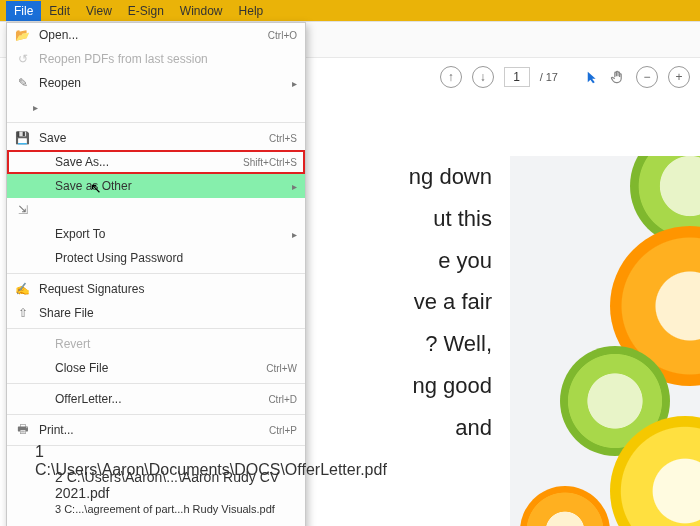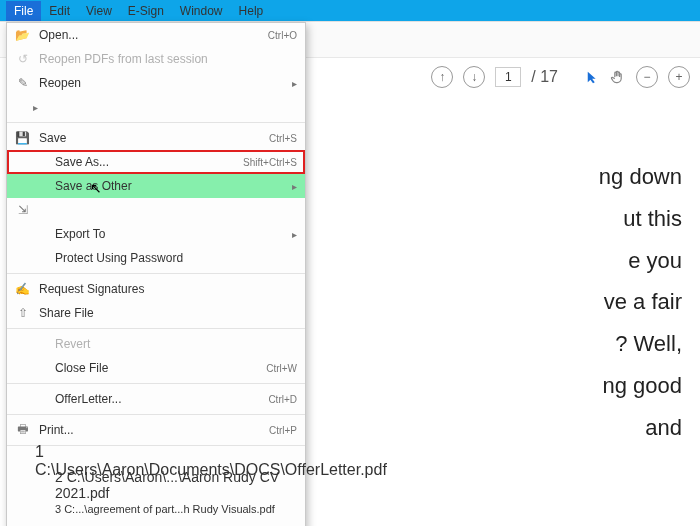--- a/index.html
+++ b/index.html
@@ -9,21 +9,21 @@
     color: #333;
     background: #fff;
     width: 700px;
     height: 526px;
     overflow: hidden;
     position: relative;
   }
   .menubar {
     display: flex;
     align-items: center;
-    background: #0ea5e9;
+    background: #eab308;
     height: 22px;
     border-bottom: 1px solid #e0e0e0;
     padding-left: 6px;
   }
   .menubar-item {
     padding: 3px 8px;
     font-size: 12px;
     cursor: default;
   }
   .menubar-item.active {
@@ -59,21 +59,21 @@
     font-size: 12px;
     color: #666;
   }
   .page-num {
     border: 1px solid #ccc;
     padding: 2px 6px;
     font-size: 12px;
     width: 26px;
     text-align: center;
   }
-  .page-total { font-size: 16px; color: #555; }
+  .page-total { font-size: 11px; color: #555; }
   .arrow-icon { width:14px; height:14px; fill:#1a6fd8; }
   .hand-icon { width:16px; height:16px; fill:none; stroke:#888; stroke-width:1.5; }
 
   
   .dropdown {
     position: absolute;
     top: 22px;
     left: 6px;
     width: 300px;
     background: #fdfdfd;
@@ -132,21 +132,20 @@
   }
 
   
   .doc-area {
     position: absolute;
     top: 96px;
     left: 310px;
     right: 0;
     bottom: 0;
     display: flex;
-    flex-direction: column;
   }
   .doc-text {
     flex: 1;
     font-size: 22px;
     line-height: 1.9;
     color: #222;
     text-align: right;
     padding-top: 60px;
     padding-right: 18px;
     white-space: pre-line;

